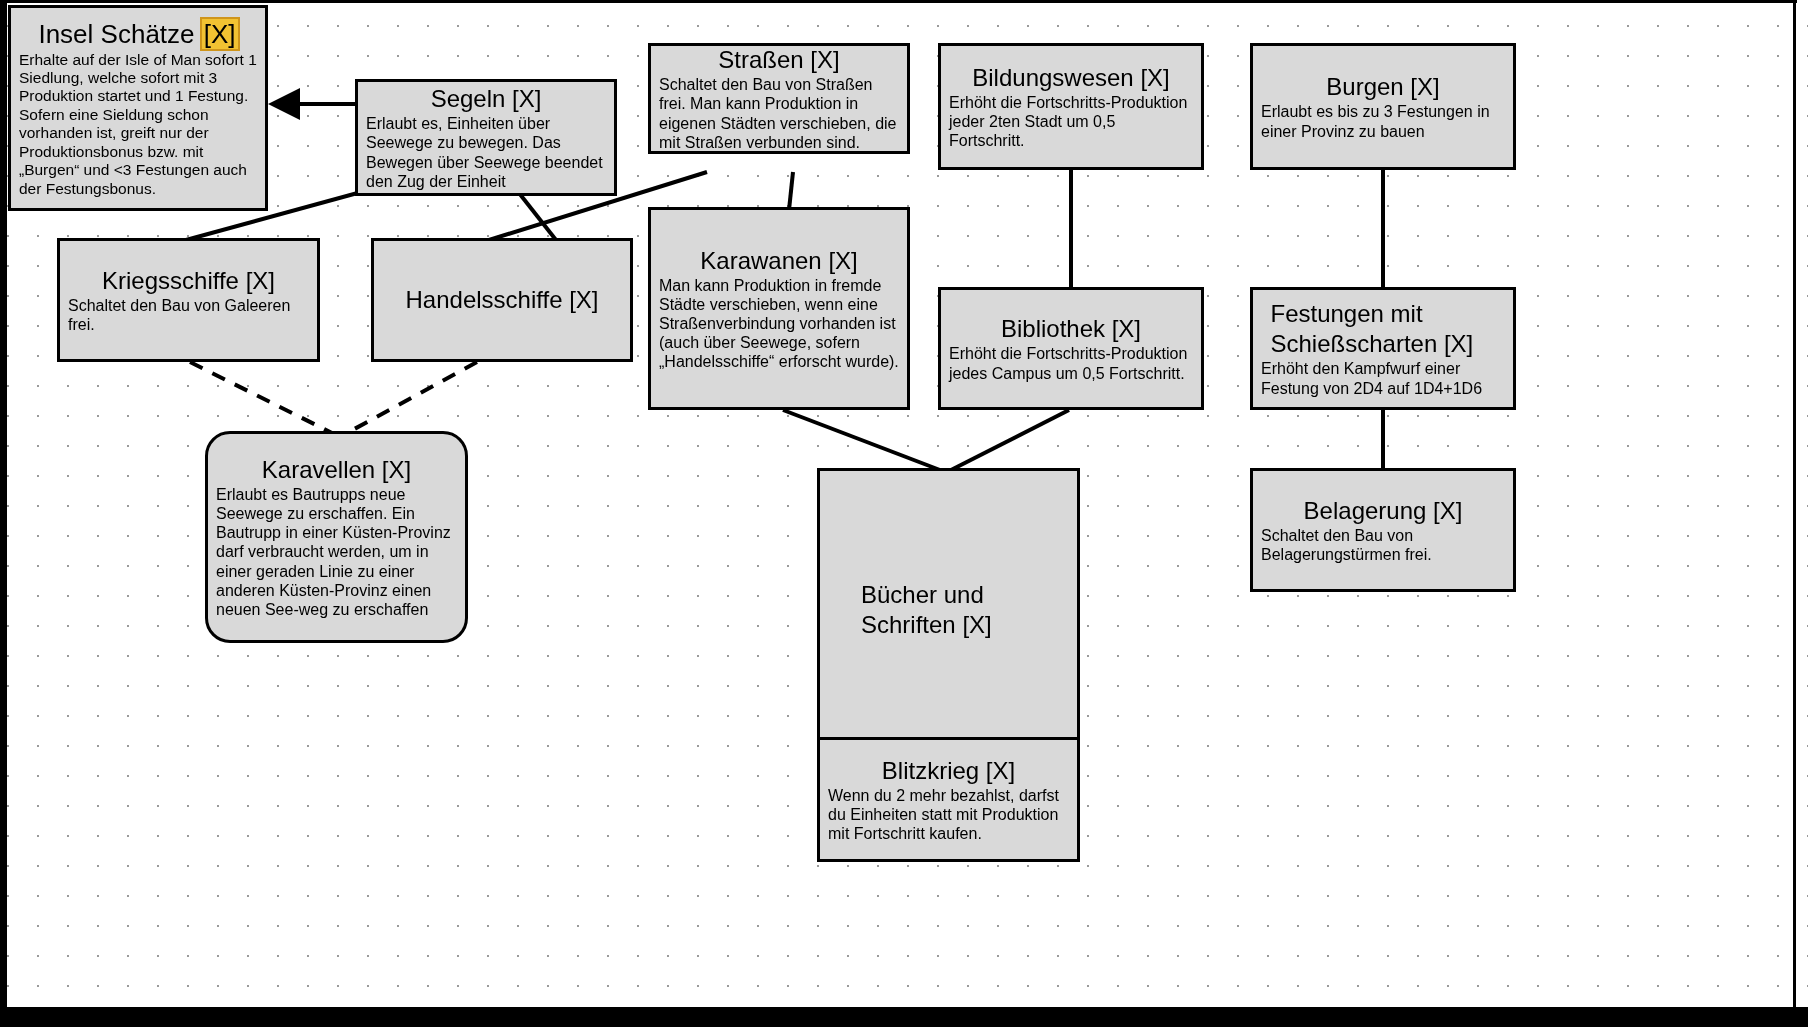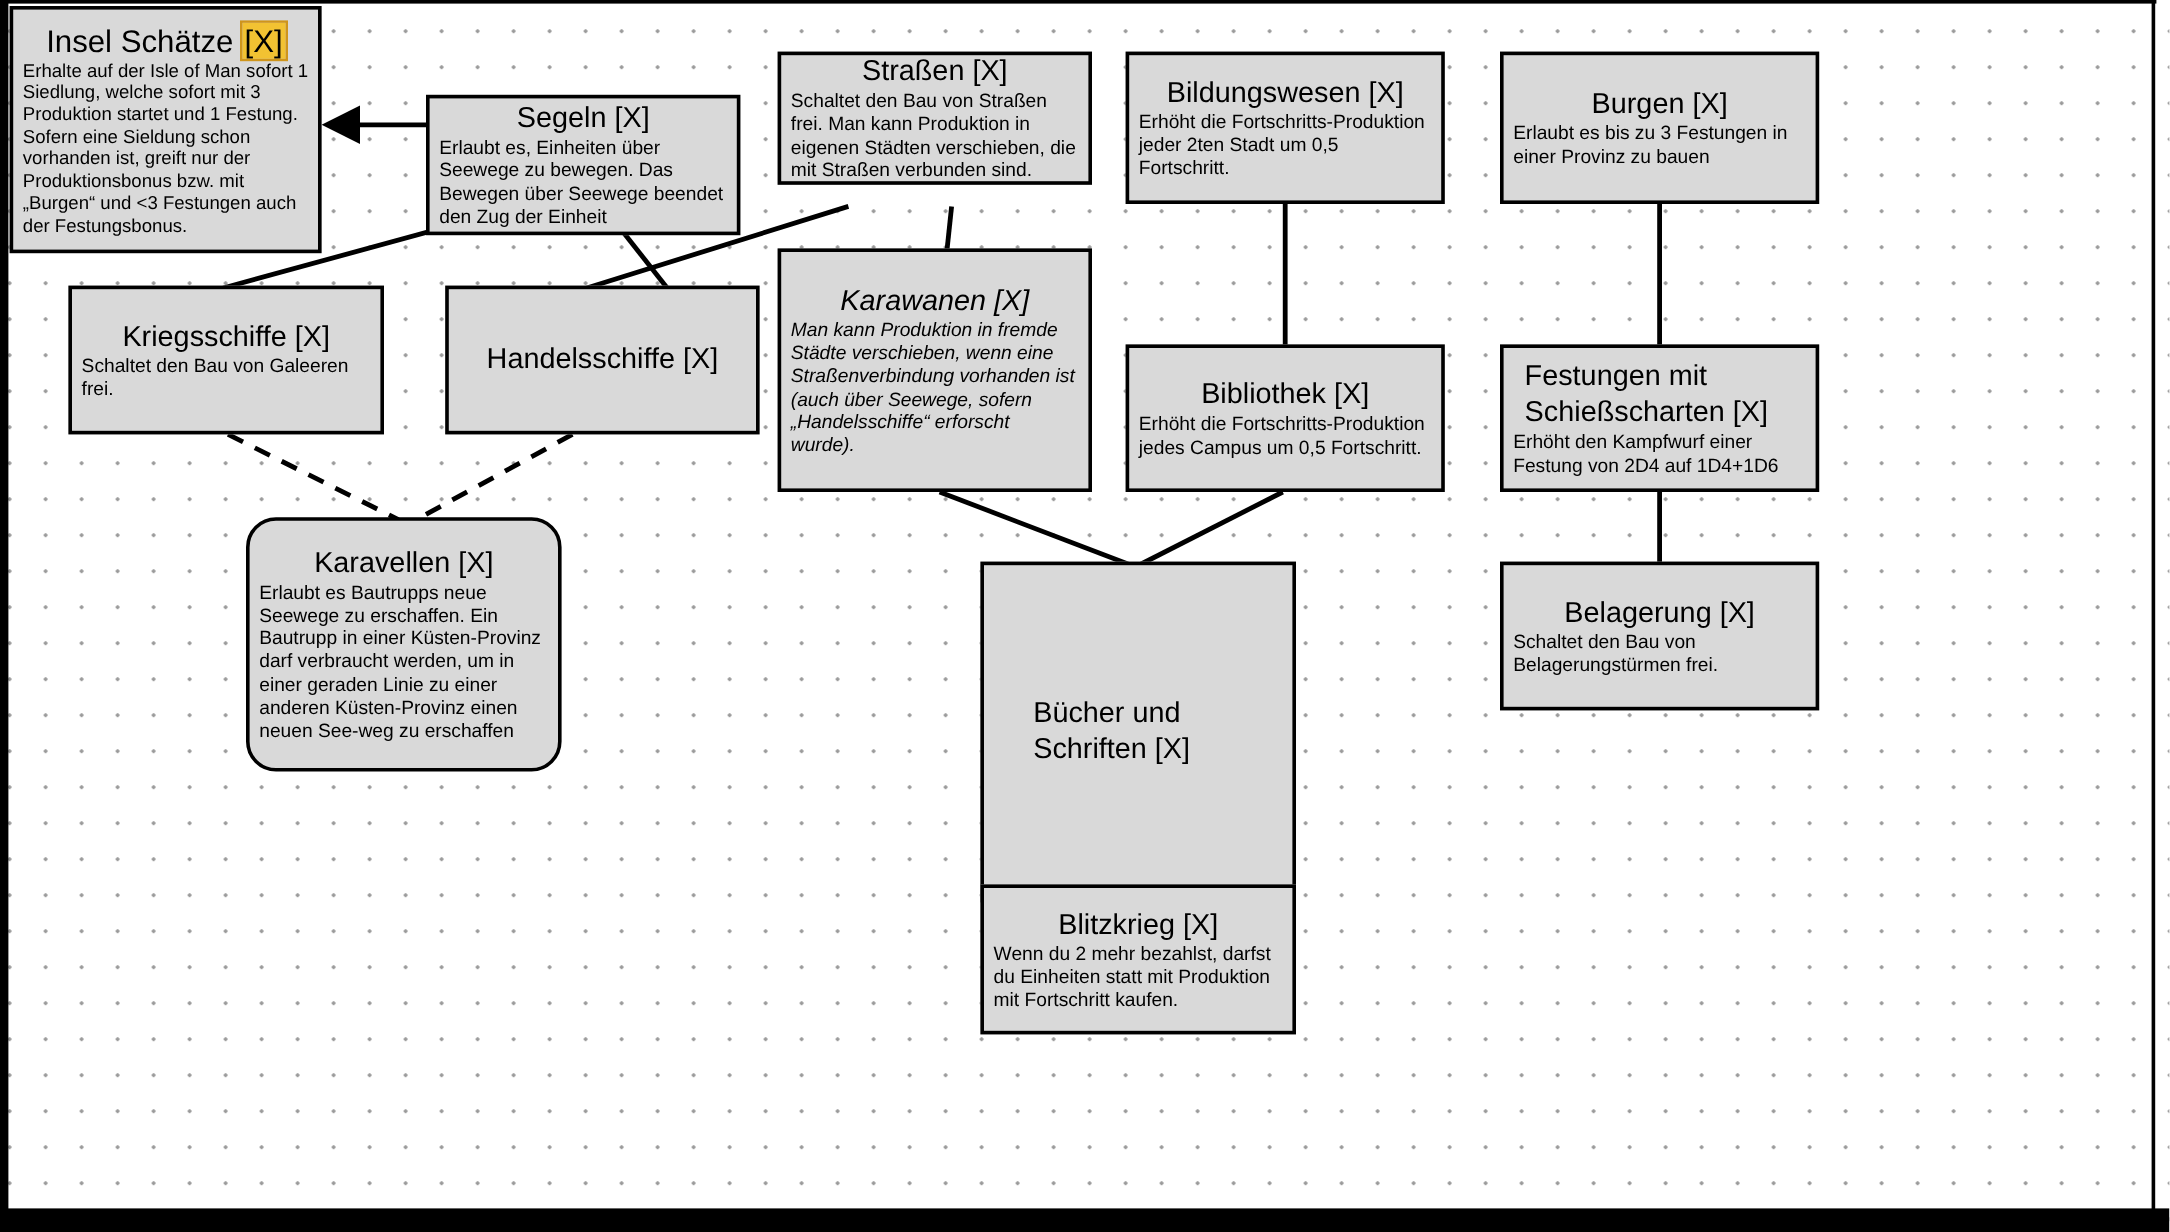--- a/index.html
+++ b/index.html
@@ -136,21 +136,21 @@
     <div class="node-body">Schaltet den Bau von Galeeren frei.</div>
   </div>
 
   <div class="node" style="left:355px; top:238px; width:262px; height:124px;margin-left:16px;">
     <div class="node-title">
       <span>Handelsschiffe</span>
       <span>[X]</span>
     </div>
   </div>
 
-  <div class="node" style="left:648px; top:207px; width:262px; height:203px;font-style:italic;">
+  <div class="node" style="left:648px; top:207px; width:262px; height:203px;">
     <div class="node-title">
       <span>Karawanen</span>
       <span>[X]</span>
     </div>
     <div class="node-body">Man kann Produktion in fremde Städte verschieben, wenn eine Straßenverbindung vorhanden ist (auch über Seewege, sofern „Handelsschiffe“ erforscht wurde).</div>
   </div>
 
   <div class="node" style="left:938px; top:287px; width:266px; height:123px;">
     <div class="node-title">
       <span>Bibliothek</span>

